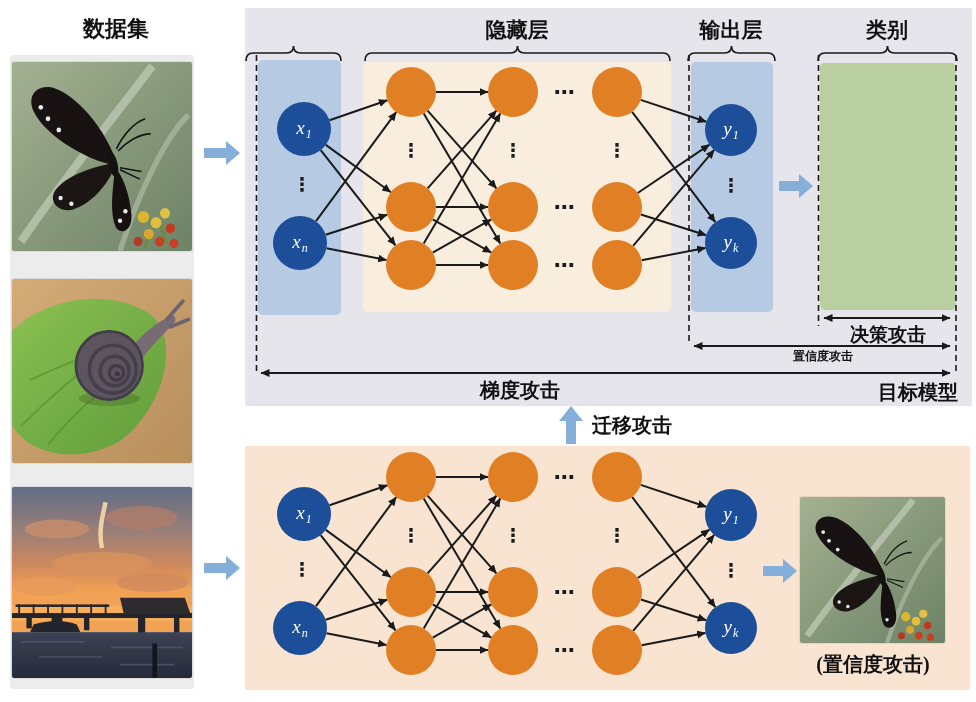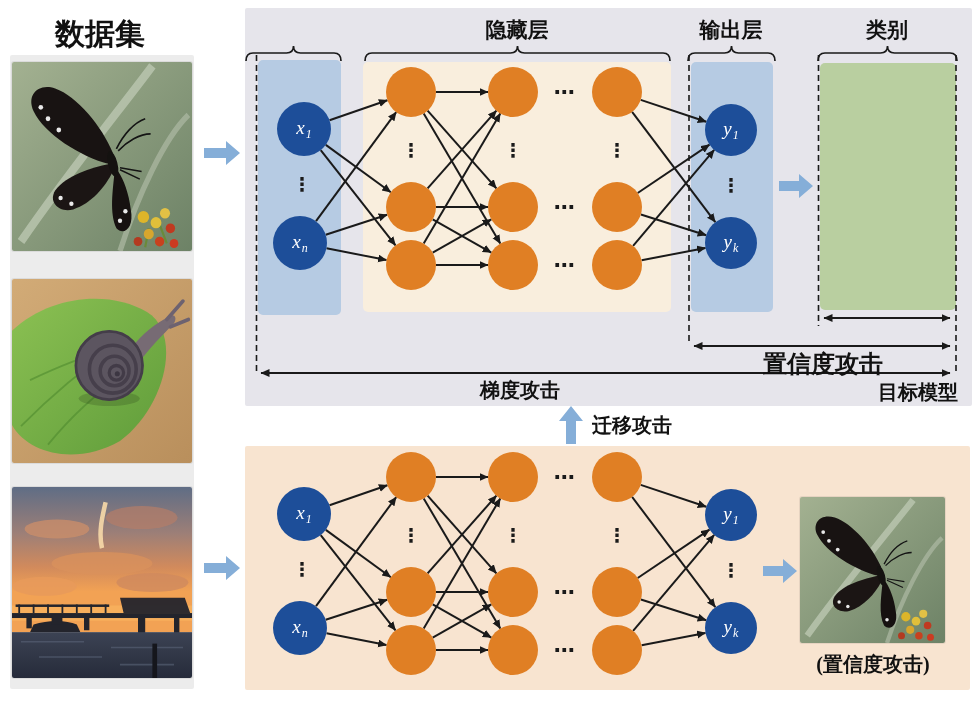--- a/index.html
+++ b/index.html
@@ -34,21 +34,21 @@
 
 <div class="canvas">
 
   <div class="box box-target"></div>
   <div class="box box-surrogate"></div>
   <div class="box box-input"></div>
   <div class="box box-hidden"></div>
   <div class="box box-output"></div>
   <div class="box box-category"></div>
 
-  <div class="layer-label" style="left:8px;top:16px;width:184px;font-size:30px">数据集</div>
+  <div class="layer-label" style="left:24px;top:16px;width:184px;font-size:22px">数据集</div>
   <div class="abs ds-panel"></div>
 
   <svg class="photo" style="left:12px;top:62px" width="180" height="189" viewBox="0 0 100 100" preserveAspectRatio="none">
     <defs>
       <linearGradient id="g-leaf" x1="0" y1="0" x2="1" y2="1">
         <stop offset="0" stop-color="#a3b191"></stop>
           <stop offset="1" stop-color="#6d8266"></stop>
       </linearGradient>
     </defs>
     <rect width="100" height="100" fill="url(#g-leaf)"></rect>
@@ -270,21 +270,22 @@
 
   <span class="vdots" style="left:302px;top:569px">⋮</span>
   <span class="vdots" style="left:411px;top:535px">⋮</span>
   <span class="vdots" style="left:513px;top:535px">⋮</span>
   <span class="vdots" style="left:617px;top:535px">⋮</span>
   <span class="vdots" style="left:731px;top:570px">⋮</span>
   <span class="hdots" style="left:564px;top:477px">⋯</span>
   <span class="hdots" style="left:564px;top:592px">⋯</span>
   <span class="hdots" style="left:564px;top:650px">⋯</span>
 
-  <div class="caption" style="left:692px;top:348px;width:262px;text-align:center;font-size:24px">置信度攻击</div>
+  <div class="caption" style="left:824px;top:322px;width:128px;text-align:center;font-size:19px">决策攻击</div>
+  <div class="caption" style="left:692px;top:348px;width:262px;text-align:center;font-size:12px">置信度攻击</div>
   <div class="caption" style="left:392px;top:377px;width:256px;text-align:center;font-size:20px">梯度攻击</div>
   <div class="big-label" style="left:770px;top:380px;width:188px;text-align:right">目标模型</div>
   <div class="big-label" style="left:592px;top:413px;width:140px">迁移攻击</div>
 
   <svg class="photo" style="left:800px;top:497px" width="145" height="146" viewBox="0 0 100 100" preserveAspectRatio="none">
     <use href="#g-leaf"></use>
     <rect width="100" height="100" fill="url(#g-leaf)"></rect>
     <path d="M5,95 C30,60 60,25 78,2" stroke="#b9c4ae" stroke-width="4.5" fill="none" opacity="0.85"></path>
     <path d="M60,100 C70,70 85,40 98,28" stroke="#aeb9a4" stroke-width="3" fill="none" opacity="0.7"></path>
     <path d="M56,48 C50,34 36,18 24,14 C14,11 8,18 12,26 C18,38 38,50 54,54 Z" fill="#181312"></path>

